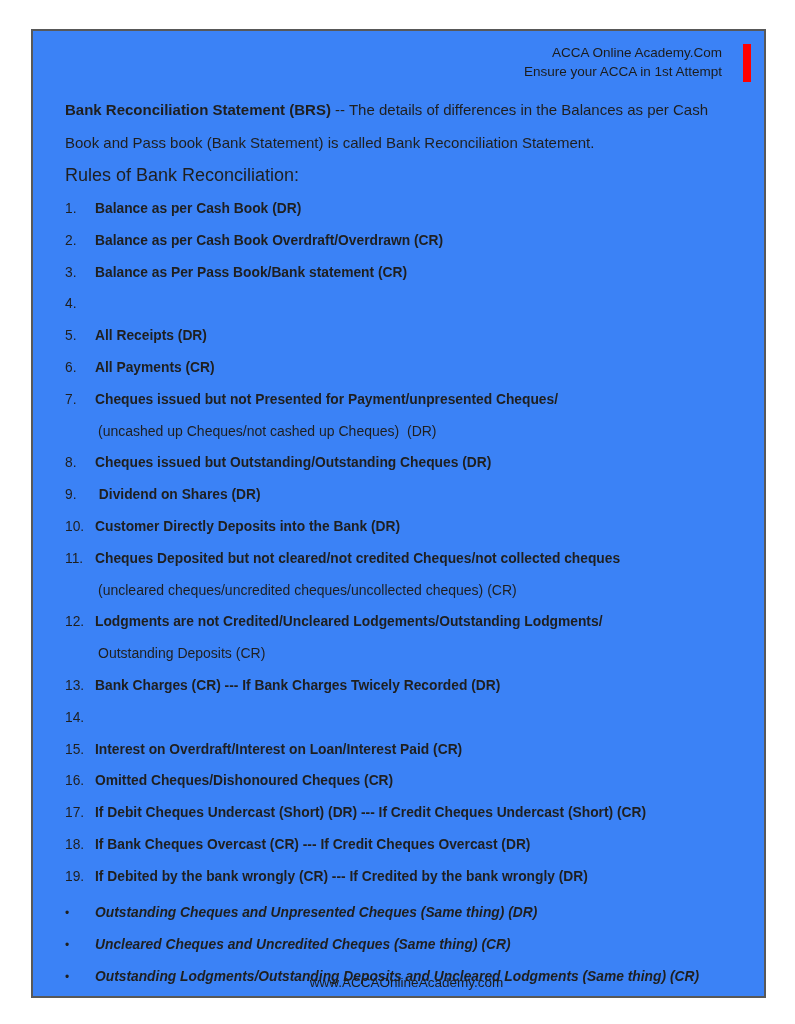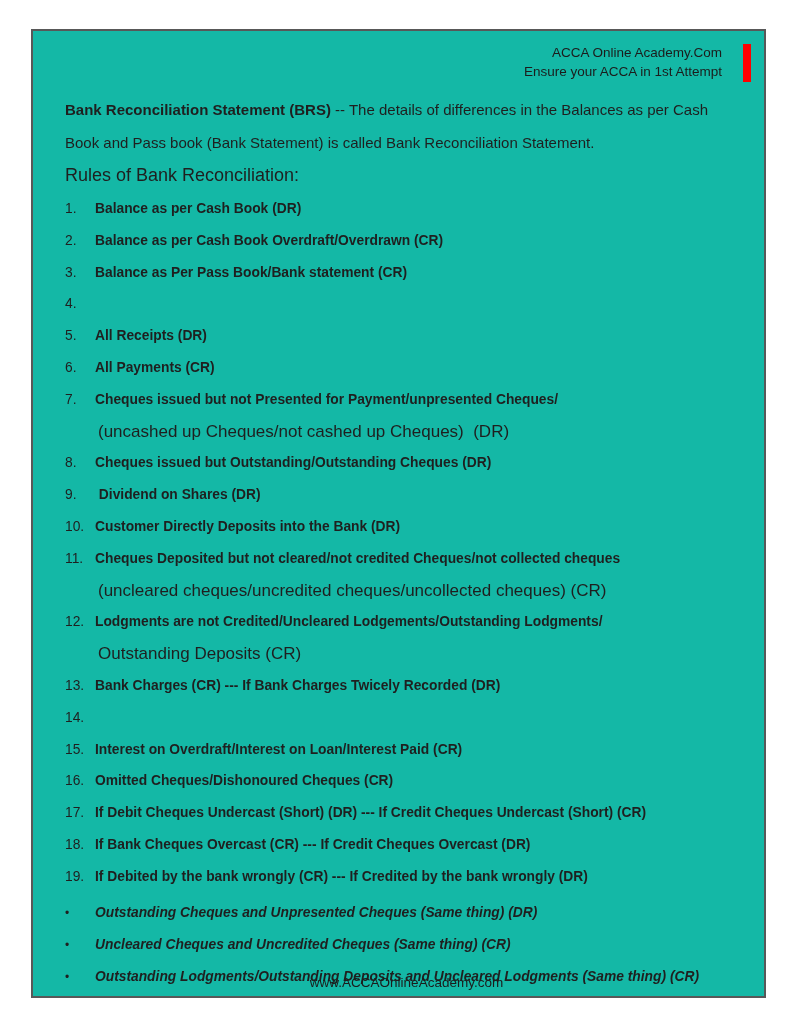--- a/index.html
+++ b/index.html
@@ -7,21 +7,21 @@
     width: 795px; height: 1024px;
     background: #ffffff;
     font-family: "Liberation Sans", "DejaVu Sans", sans-serif;
     color: #1f1f1f;
   }
   .page-border {
     position: absolute;
     left: 31px; top: 29px;
     width: 735px; height: 969px;
     border: 2px solid #585858;
-    background: #14b8a6;
+    background: #3b82f6;
   }
   .inner {
     position: relative;
     width: 100%; height: 100%;
     padding: 12px 24px 0 32px;
   }
   .doc-header {
     text-align: right;
     padding-right: 18px;
     font-size: 13.5px;
@@ -53,21 +53,21 @@
     font-size: 13.8px;
     line-height: 31.8px;
   }
   .rule .num {
     flex: 0 0 30px;
     white-space: pre;
   }
   .rule .txt { white-space: pre-wrap; font-weight: bold; }
   .rule-cont {
     padding-left: 33px;
-    font-size: 17px;
+    font-size: 14px;
     line-height: 31.8px;
     white-space: pre-wrap;
   }
   .notes { margin-top: 4px; }
   .note {
     display: flex;
     font-size: 13.8px;
     line-height: 32px;
     font-weight: 700;
     font-style: italic;

